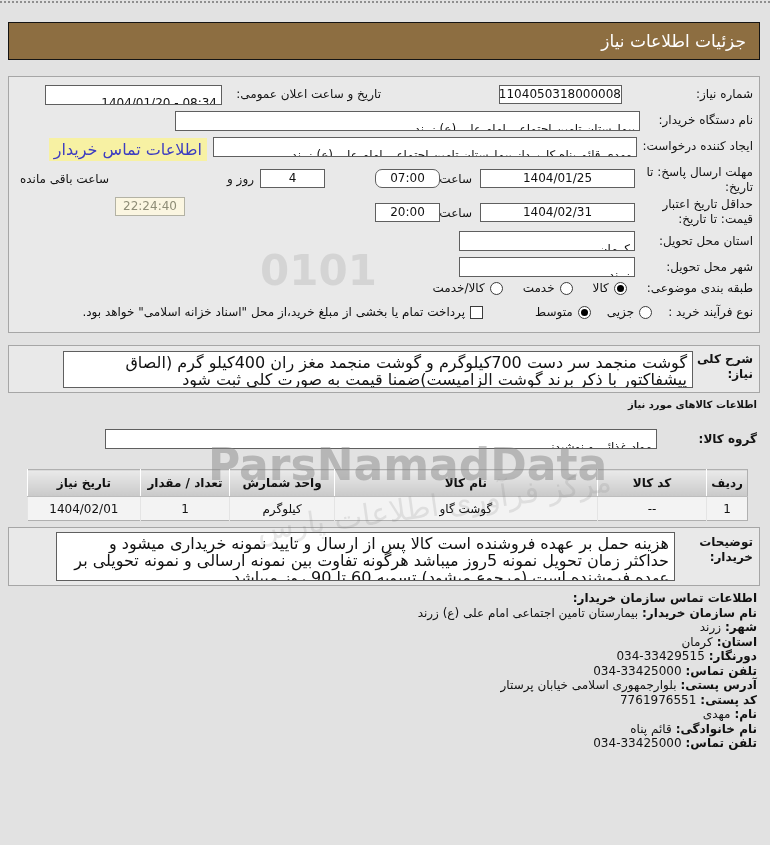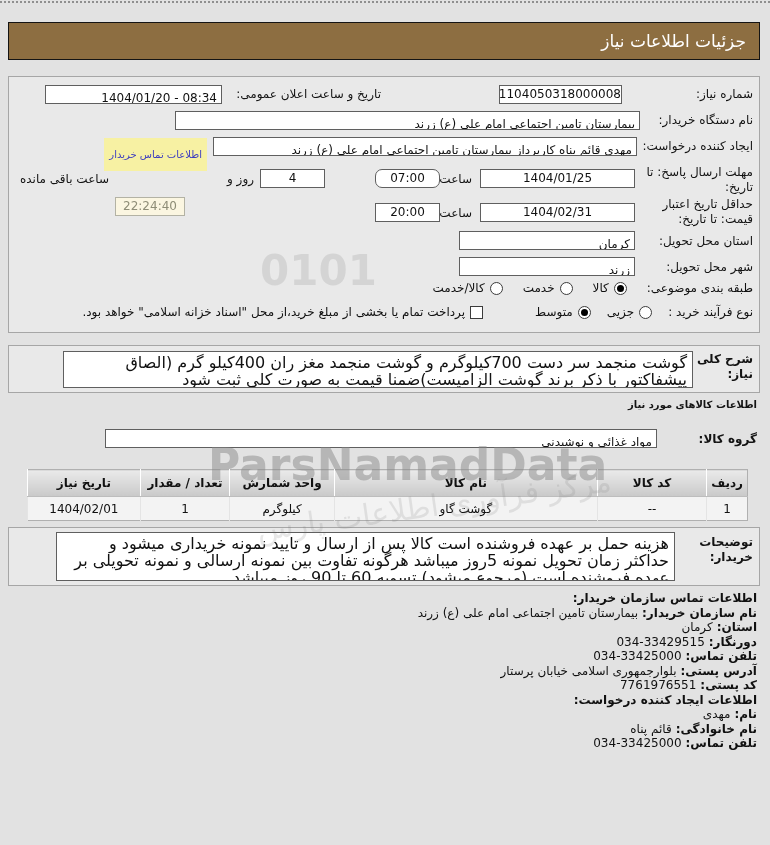--- a/index.html
+++ b/index.html
@@ -18,22 +18,22 @@
   }
   .panel { background:#e9e9e9; border:1px solid #a6a6a6; }
   .mainpanel { left:8px; top:76px; width:752px; height:257px; }
   .lbl { position:absolute; font-size:12px; color:#141414; line-height:15px; }
   .b { font-weight:bold; }
   .inp {
     position:absolute; background:#fff; border:1px solid #5f5f5f;
     height:19px; line-height:17px; font-size:12px; overflow:hidden; white-space:nowrap;
   }
   .center { text-align:center; }
-  .rightpad { text-align:right; padding:4px 4px; }
-  .link { position:absolute; color:#3d3dc0; background:#f7f1a3; padding:11px 5px; font-size:10px; cursor:pointer; }
+  .rightpad { text-align:right; padding:9px 4px; }
+  .link { position:absolute; color:#3d3dc0; background:#f7f1a3; padding:2px 5px; font-size:16px; cursor:pointer; }
   .cream { background:#fbf6e1; border:1px solid #b3b2a4; color:#8e8d77;margin-top:28px; }
   .optrow { position:absolute; display:flex; align-items:center; gap:20px; direction:rtl; }
   .opt { display:flex; align-items:center; gap:5px; }
   .radio { width:13px; height:13px; border:1px solid #3c3c3c; border-radius:50%; background:#fff; position:relative; flex:0 0 auto; }
   .radio.on::after { content:""; position:absolute; inset:2px; background:#000; border-radius:50%; }
   .checkbox { width:13px; height:13px; border:1px solid #3c3c3c; background:#fff; flex:0 0 auto; }
   .descpanel { left:8px; top:345px; width:752px; height:48px; }
   .notespanel { left:8px; top:527px; width:752px; height:59px; }
   .multibox {
     position:absolute; background:#fff; border:1px solid #5f5f5f;
@@ -173,26 +173,26 @@
   </table>
 
   <div class="abs panel notespanel">
     <span class="lbl b" style="right:6px; top:7px; width:64px;">توضیحات خریدار:</span>
     <div class="multibox" style="right:84px; top:4px; width:619px; height:49px; line-height:17px;">هزینه حمل بر عهده فروشنده است کالا پس از ارسال و تایید نمونه خریداری میشود و حداکثر زمان تحویل نمونه 5روز میباشد هرگونه تفاوت بین نمونه ارسالی و نمونه تحویلی بر عهده فروشنده است (مرجوع میشود) تسویه 60 تا 90 روز میباشد</div>
   </div>
 
   <div class="infoblock">
     <div class="b">اطلاعات تماس سازمان خریدار:</div>
     <div class="kv"><b>نام سازمان خریدار:</b><span>بیمارستان تامین اجتماعی امام علی (ع) زرند</span></div>
+    <div class="kv"><b>شهر:</b><span>زرند</span></div>
     <div class="kv"><b>استان:</b><span>کرمان</span></div>
     <div class="kv"><b>دورنگار:</b><span>33429515-034</span></div>
     <div class="kv"><b>تلفن تماس:</b><span>33425000-034</span></div>
     <div class="kv"><b>آدرس پستی:</b><span>بلوارجمهوری اسلامی خیابان پرستار</span></div>
     <div class="kv"><b>کد پستی:</b><span>7761976551</span></div>
-    <div class="b">اطلاعات ایجاد کننده درخواست:</div>
     <div class="kv"><b>نام:</b><span>مهدی</span></div>
     <div class="kv"><b>نام خانوادگی:</b><span>قائم پناه</span></div>
     <div class="kv"><b>تلفن تماس:</b><span>33425000-034</span></div>
   </div>
 
   <div class="wm wm-digits">0101</div>
   <div class="wm wm-brand">ParsNamadData</div>
   <div class="wm wm-callig">مرکز فرآوری اطلاعات پارس</div>
 
 </div>

